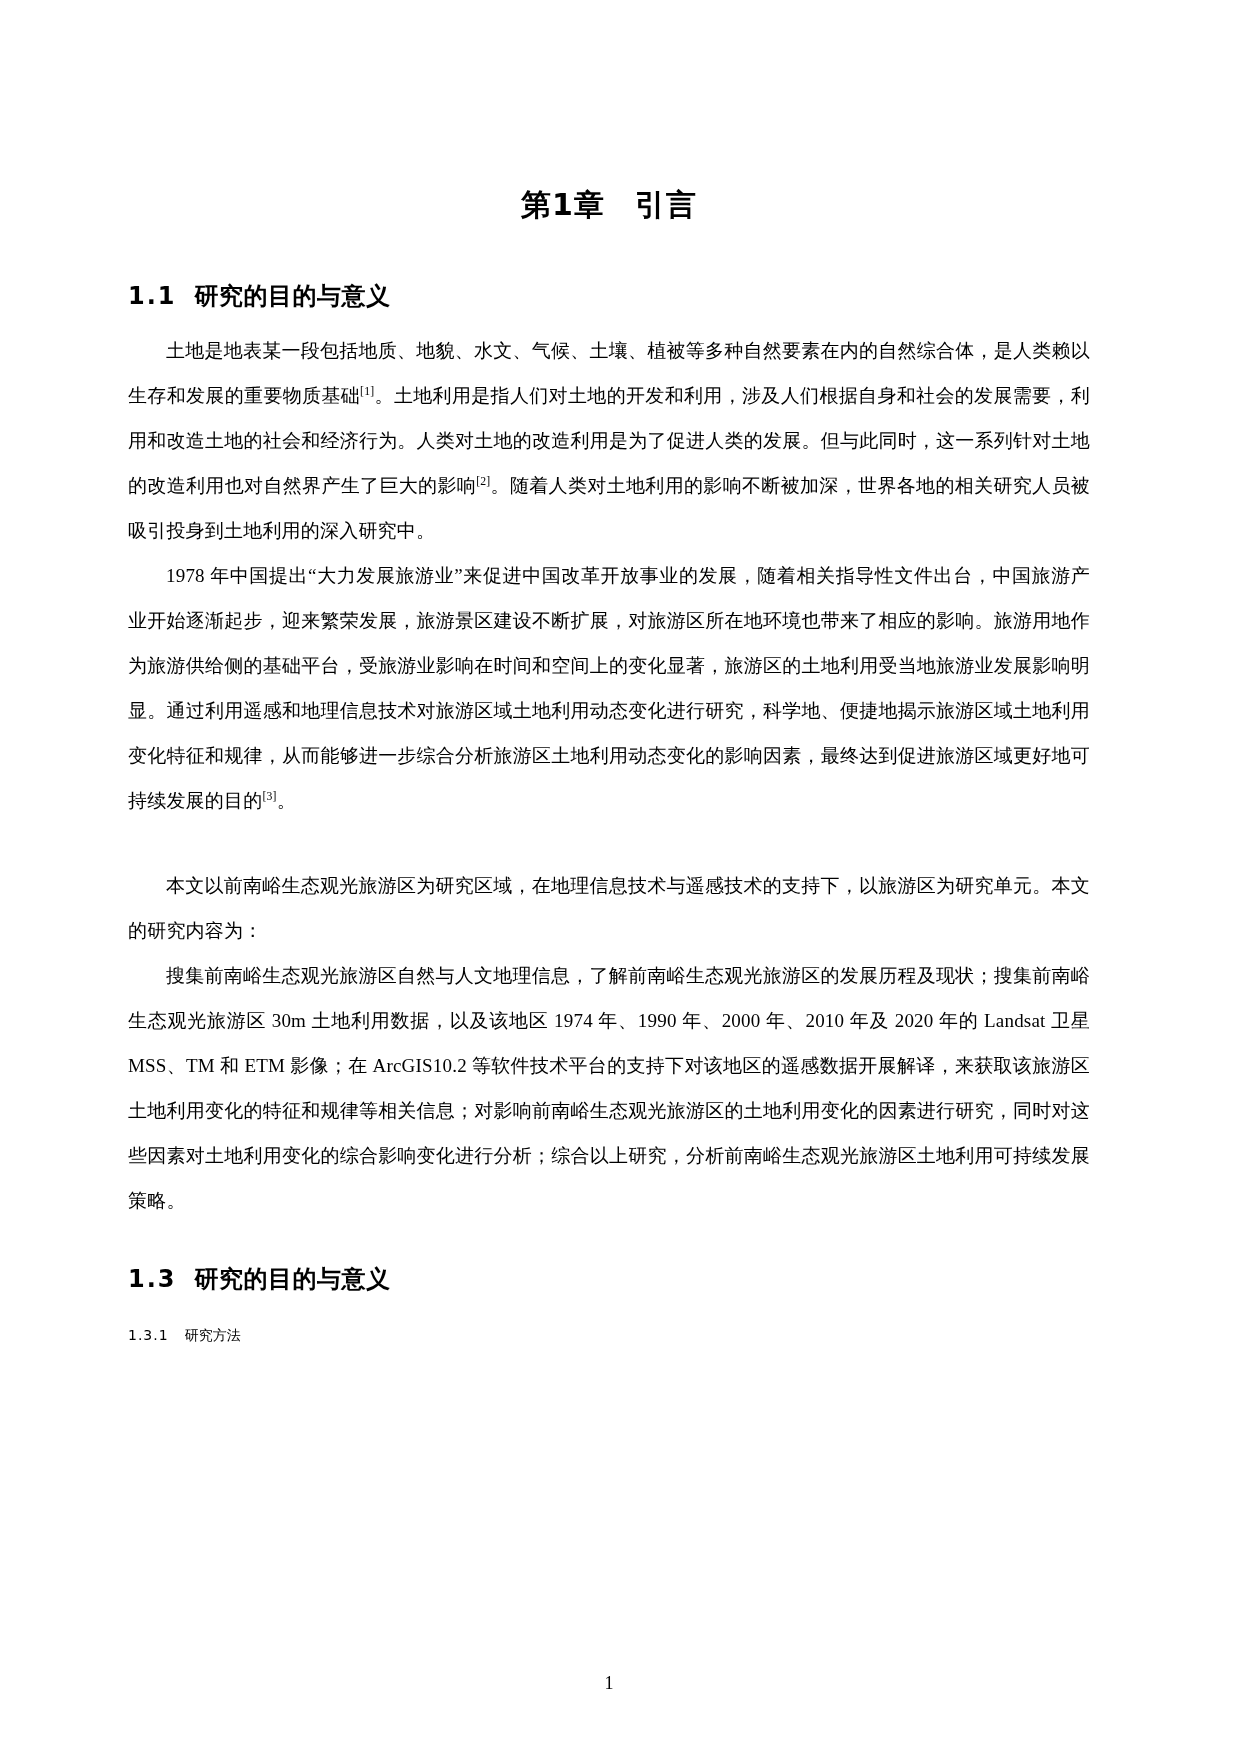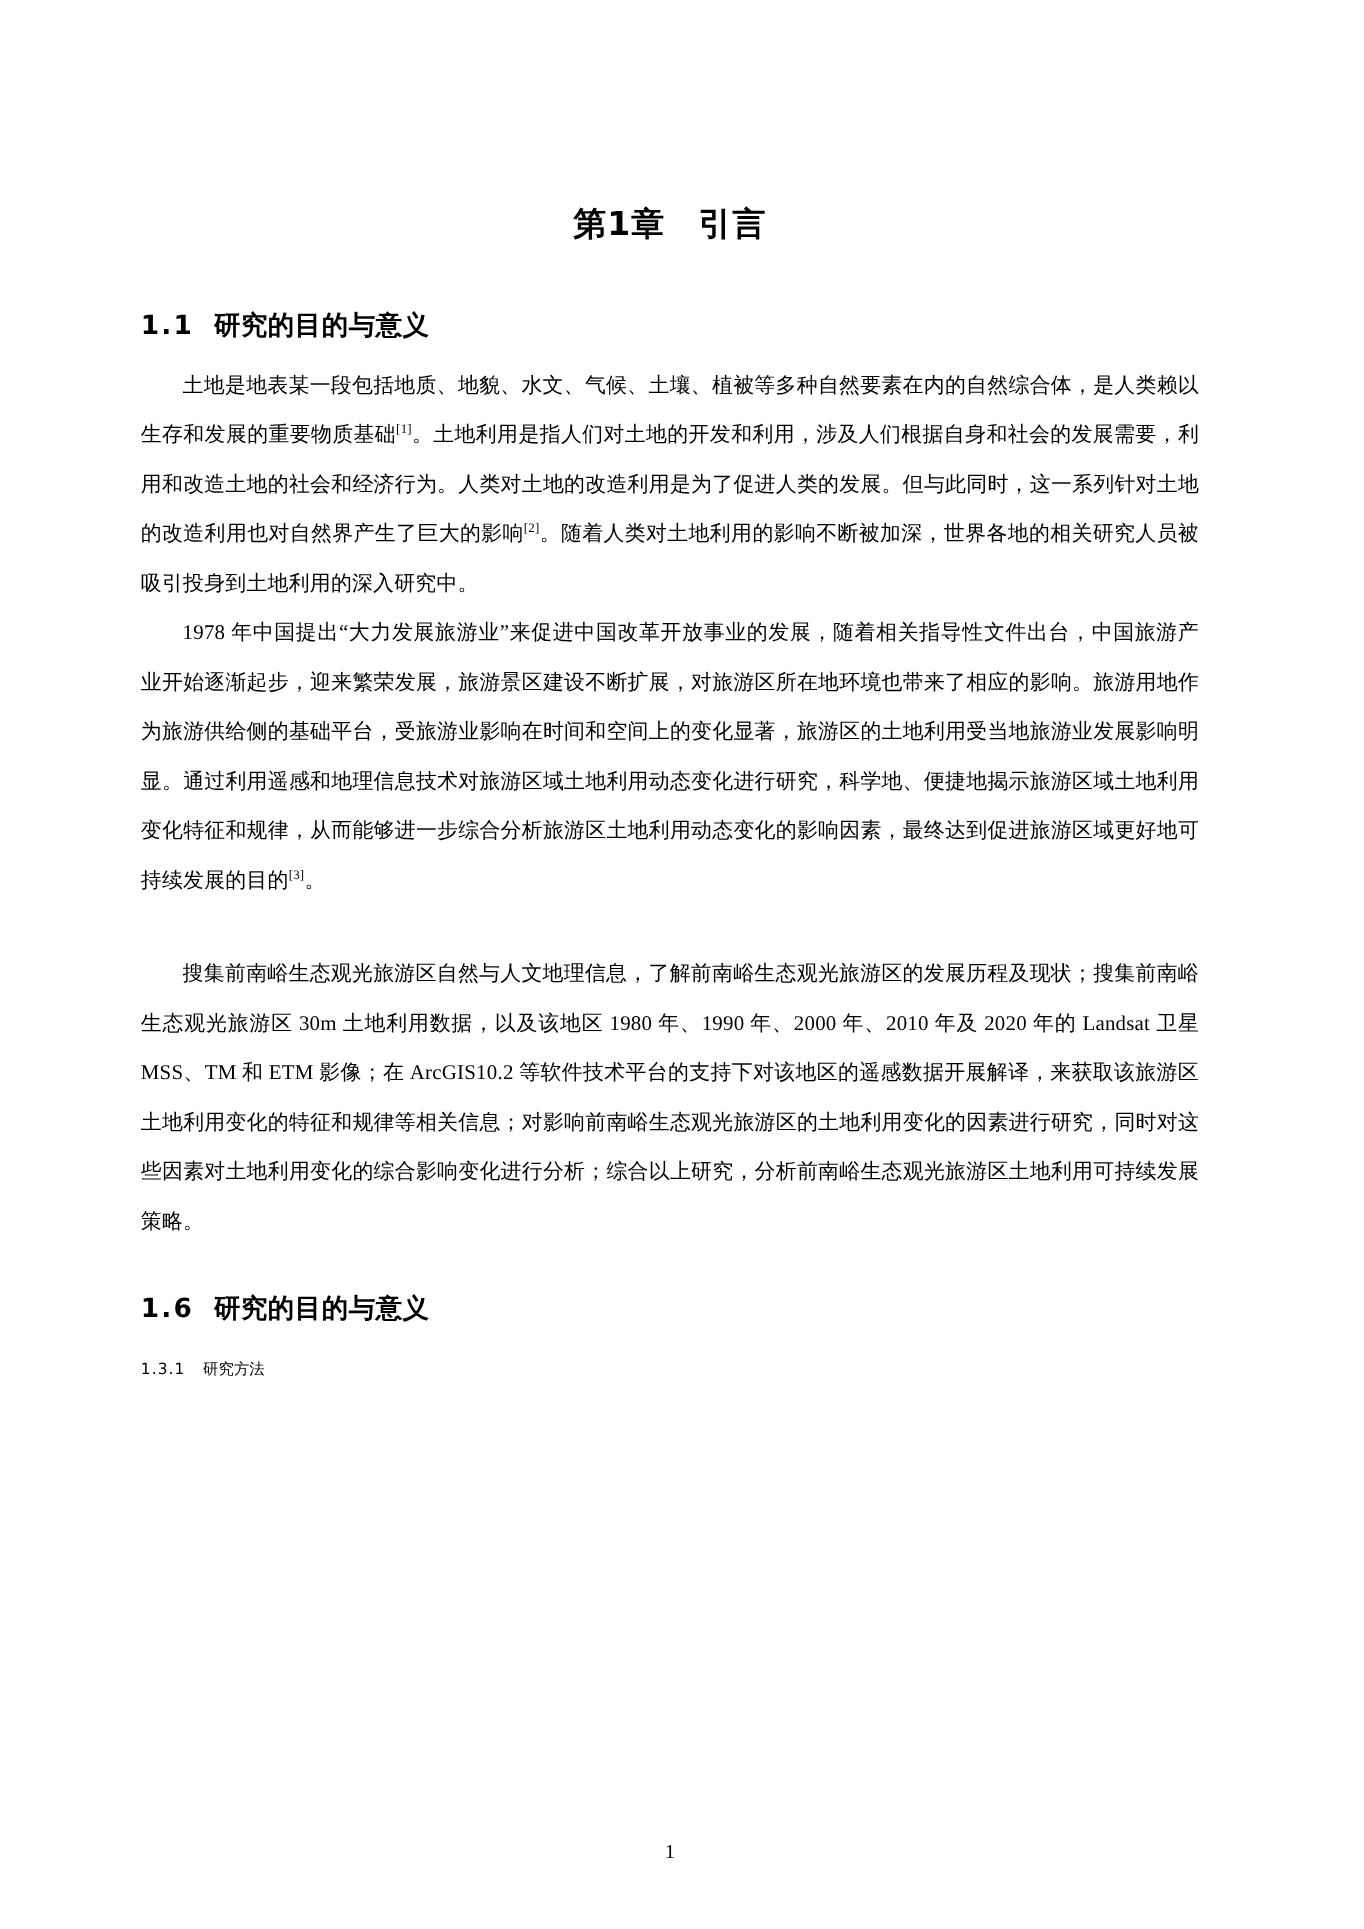--- a/index.html
+++ b/index.html
@@ -99,26 +99,27 @@
   </div>
 
   <h2 class="sec">
     <span class="num">1.1</span><span class="gap"></span><span>研究的目的与意义</span>
   </h2>
   <p class="body">土地是地表某一段包括地质、地貌、水文、气候、土壤、植被等多种自然要素在内的自然综合体，是人类赖以生存和发展的重要物质基础<sup>[1]</sup>。土地利用是指人们对土地的开发和利用，涉及人们根据自身和社会的发展需要，利用和改造土地的社会和经济行为。人类对土地的改造利用是为了促进人类的发展。但与此同时，这一系列针对土地的改造利用也对自然界产生了巨大的影响<sup>[2]</sup>。随着人类对土地利用的影响不断被加深，世界各地的相关研究人员被吸引投身到土地利用的深入研究中。</p>
   <p class="body">1978 年中国提出“大力发展旅游业”来促进中国改革开放事业的发展，随着相关指导性文件出台，中国旅游产业开始逐渐起步，迎来繁荣发展，旅游景区建设不断扩展，对旅游区所在地环境也带来了相应的影响。旅游用地作为旅游供给侧的基础平台，受旅游业影响在时间和空间上的变化显著，旅游区的土地利用受当地旅游业发展影响明显。通过利用遥感和地理信息技术对旅游区域土地利用动态变化进行研究，科学地、便捷地揭示旅游区域土地利用变化特征和规律，从而能够进一步综合分析旅游区土地利用动态变化的影响因素，最终达到促进旅游区域更好地可持续发展的目的<sup>[3]</sup>。</p>
 
   <div class="space-lg"></div>
 
-  <p class="body">搜集前南峪生态观光旅游区自然与人文地理信息，了解前南峪生态观光旅游区的发展历程及现状；搜集前南峪生态观光旅游区 30m 土地利用数据，以及该地区 1980 年、1990 年、2000 年、2010 年及 2020 年的 Landsat 卫星 MSS、TM 和 ETM 影像；在 ArcGIS10.2 等软件技术平台的支持下对该地区的遥感数据开展解译，来获取该旅游区土地利用变化的特征和规律等相关信息；对影响前南峪生态观光旅游区的土地利用变化的因素进行研究，同时对这些因素对土地利用变化的综合影响变化进行分析；综合以上研究，分析前南峪生态观光旅游区土地利用可持续发展策略。</p>
+  <p class="body">本文以前南峪生态观光旅游区为研究区域，在地理信息技术与遥感技术的支持下，以旅游区为研究单元。本文的研究内容为：</p>
+  <p class="body">搜集前南峪生态观光旅游区自然与人文地理信息，了解前南峪生态观光旅游区的发展历程及现状；搜集前南峪生态观光旅游区 30m 土地利用数据，以及该地区 1974 年、1990 年、2000 年、2010 年及 2020 年的 Landsat 卫星 MSS、TM 和 ETM 影像；在 ArcGIS10.2 等软件技术平台的支持下对该地区的遥感数据开展解译，来获取该旅游区土地利用变化的特征和规律等相关信息；对影响前南峪生态观光旅游区的土地利用变化的因素进行研究，同时对这些因素对土地利用变化的综合影响变化进行分析；综合以上研究，分析前南峪生态观光旅游区土地利用可持续发展策略。</p>
 
   <div class="space-lg"></div>
 
   <h2 class="sec">
-    <span class="num">1.6</span><span class="gap"></span><span>研究的目的与意义</span>
+    <span class="num">1.3</span><span class="gap"></span><span>研究的目的与意义</span>
   </h2>
 
   <div class="space-sm"></div>
 
   <h3 class="subsec">
     <span class="num">1.3.1</span><span class="gap"></span><span>研究方法</span>
   </h3>
 
   <div class="pagenum">1</div>
 

